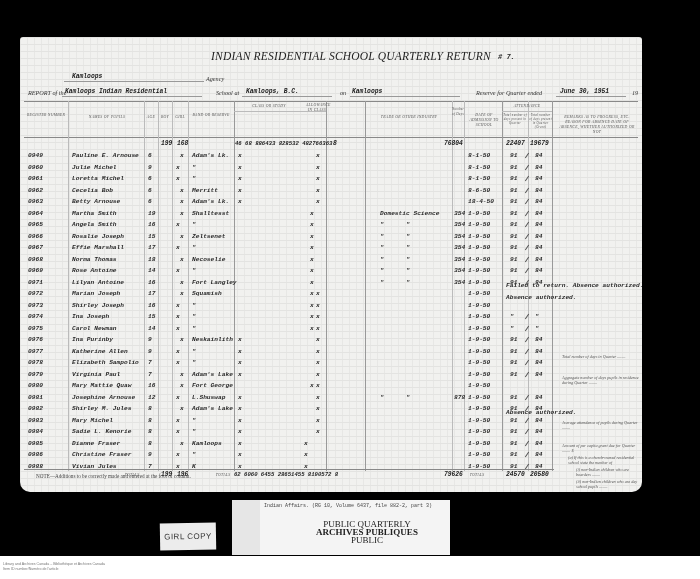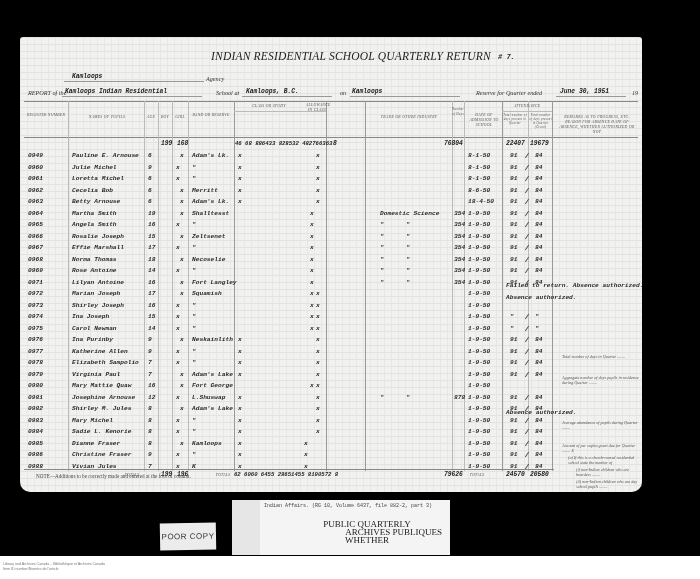--- a/index.html
+++ b/index.html
@@ -21,21 +21,21 @@
   .tot{position:absolute;font-size:6.3px;color:#222;font-weight:bold;white-space:nowrap;}
   .remark{position:absolute;font-size:6.2px;color:#2a2a2a;font-weight:bold;white-space:nowrap;}
   .tick{position:absolute;width:6px;height:0;border-top:1px solid #555;transform:rotate(-55deg);}
   .sidenote{position:absolute;font-family:"Liberation Serif",serif;font-size:4.2px;color:#555;line-height:5px;white-space:nowrap;}
   .note{position:absolute;left:36px;top:473px;font-family:"Liberation Serif",serif;font-size:5.2px;color:#444;}
   .poorcopy{position:absolute;left:160px;top:523px;width:56px;height:27px;background:#ececec;font-family:"Liberation Sans",sans-serif;font-size:8px;color:#333;display:flex;align-items:center;justify-content:center;letter-spacing:0.5px;transform:rotate(-1deg);}
   .archive{position:absolute;left:232px;top:500px;width:218px;height:55px;background:#f4f4f4;}
   .archive .strip{position:absolute;left:0;top:0;width:28px;height:55px;background:#e6e6e6;}
   .archive .ref{position:absolute;left:32px;top:3px;font-size:5px;color:#444;white-space:nowrap;}
   .archive .stamp{position:absolute;left:60px;top:20px;width:150px;text-align:center;font-family:"Liberation Serif",serif;font-size:9px;line-height:8px;color:#222;}
-  .archive .stamp div:nth-child(2){font-weight:normal;text-align:right;}
+  .archive .stamp div:nth-child(2){font-weight:bold;}
   .footer{position:absolute;left:3px;top:562px;font-family:"Liberation Sans",sans-serif;font-size:3.6px;color:#777;line-height:4.5px;}
 </style>
 </head>
 <body>
 
 <div class="blackframe"></div>
 
 <div class="sheet">
   <div class="title">INDIAN RESIDENTIAL SCHOOL QUARTERLY RETURN</div>
   <div class="docnum"># 7.</div>
@@ -487,28 +487,28 @@
   <div class="colhdr" style="left:192px;top:436px;width:22px;">TOTALS</div>
   <div class="tot" style="left:214px;top:434px;font-size:5.6px;">62 6060 6455 28651455 8190572 8</div>
   <div class="tot" style="left:424px;top:434px;">79626</div>
   <div class="colhdr" style="left:446px;top:436px;width:22px;">TOTALS</div>
   <div class="tot" style="left:486px;top:434px;">24570</div>
   <div class="tot" style="left:510px;top:434px;">20580</div>
 </div>
 
 <div class="note">NOTE—Additions to be correctly made and entered at the foot of column.</div>
 
-<div class="poorcopy">POOR COPY</div>
+<div class="poorcopy">GIRL COPY</div>
 
 <div class="archive">
   <div class="strip"></div>
   <div class="ref">Indian Affairs. (RG 10, Volume 6437, file 882-2, part 3)</div>
   <div class="stamp">
     <div>PUBLIC QUARTERLY</div>
     <div>ARCHIVES PUBLIQUES</div>
-    <div>WHETHER</div>
+    <div>PUBLIC</div>
   </div>
 </div>
 
 <div class="footer">
   <div>Library and Archives Canada – Bibliothèque et Archives Canada</div>
   <div>Item ID number/Numéro de l'article</div>
 </div>
 
 </body></html>

